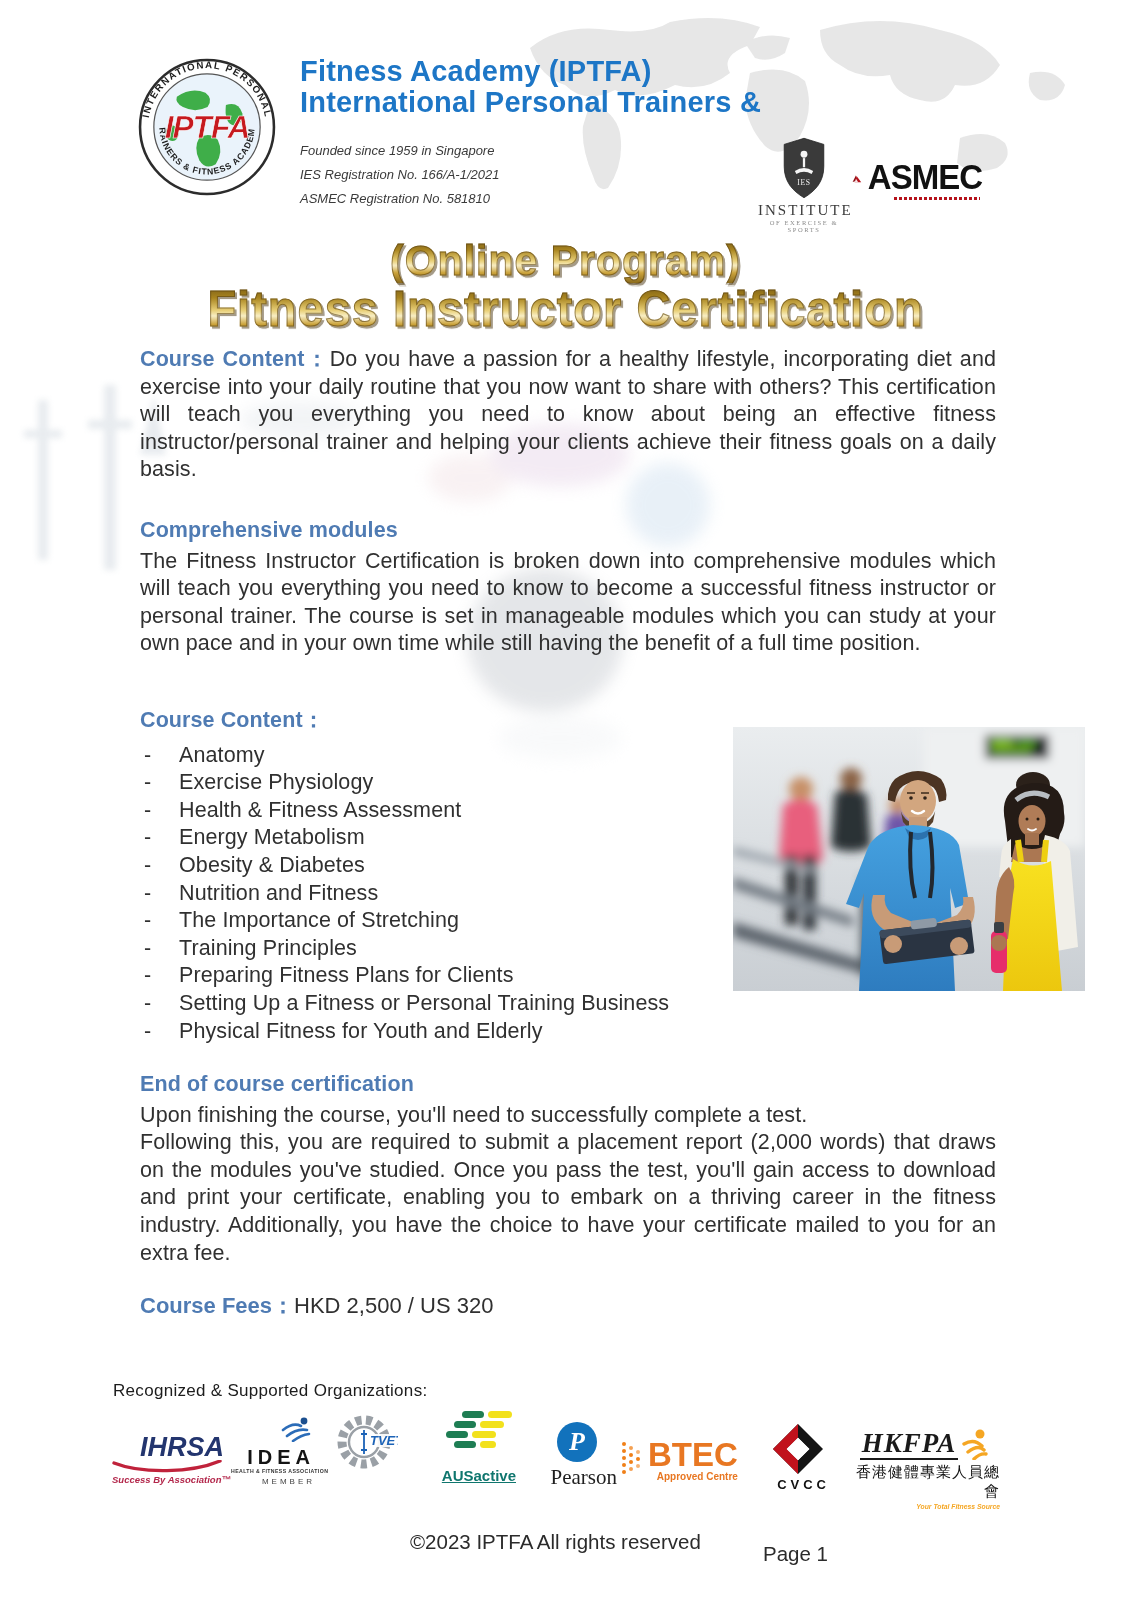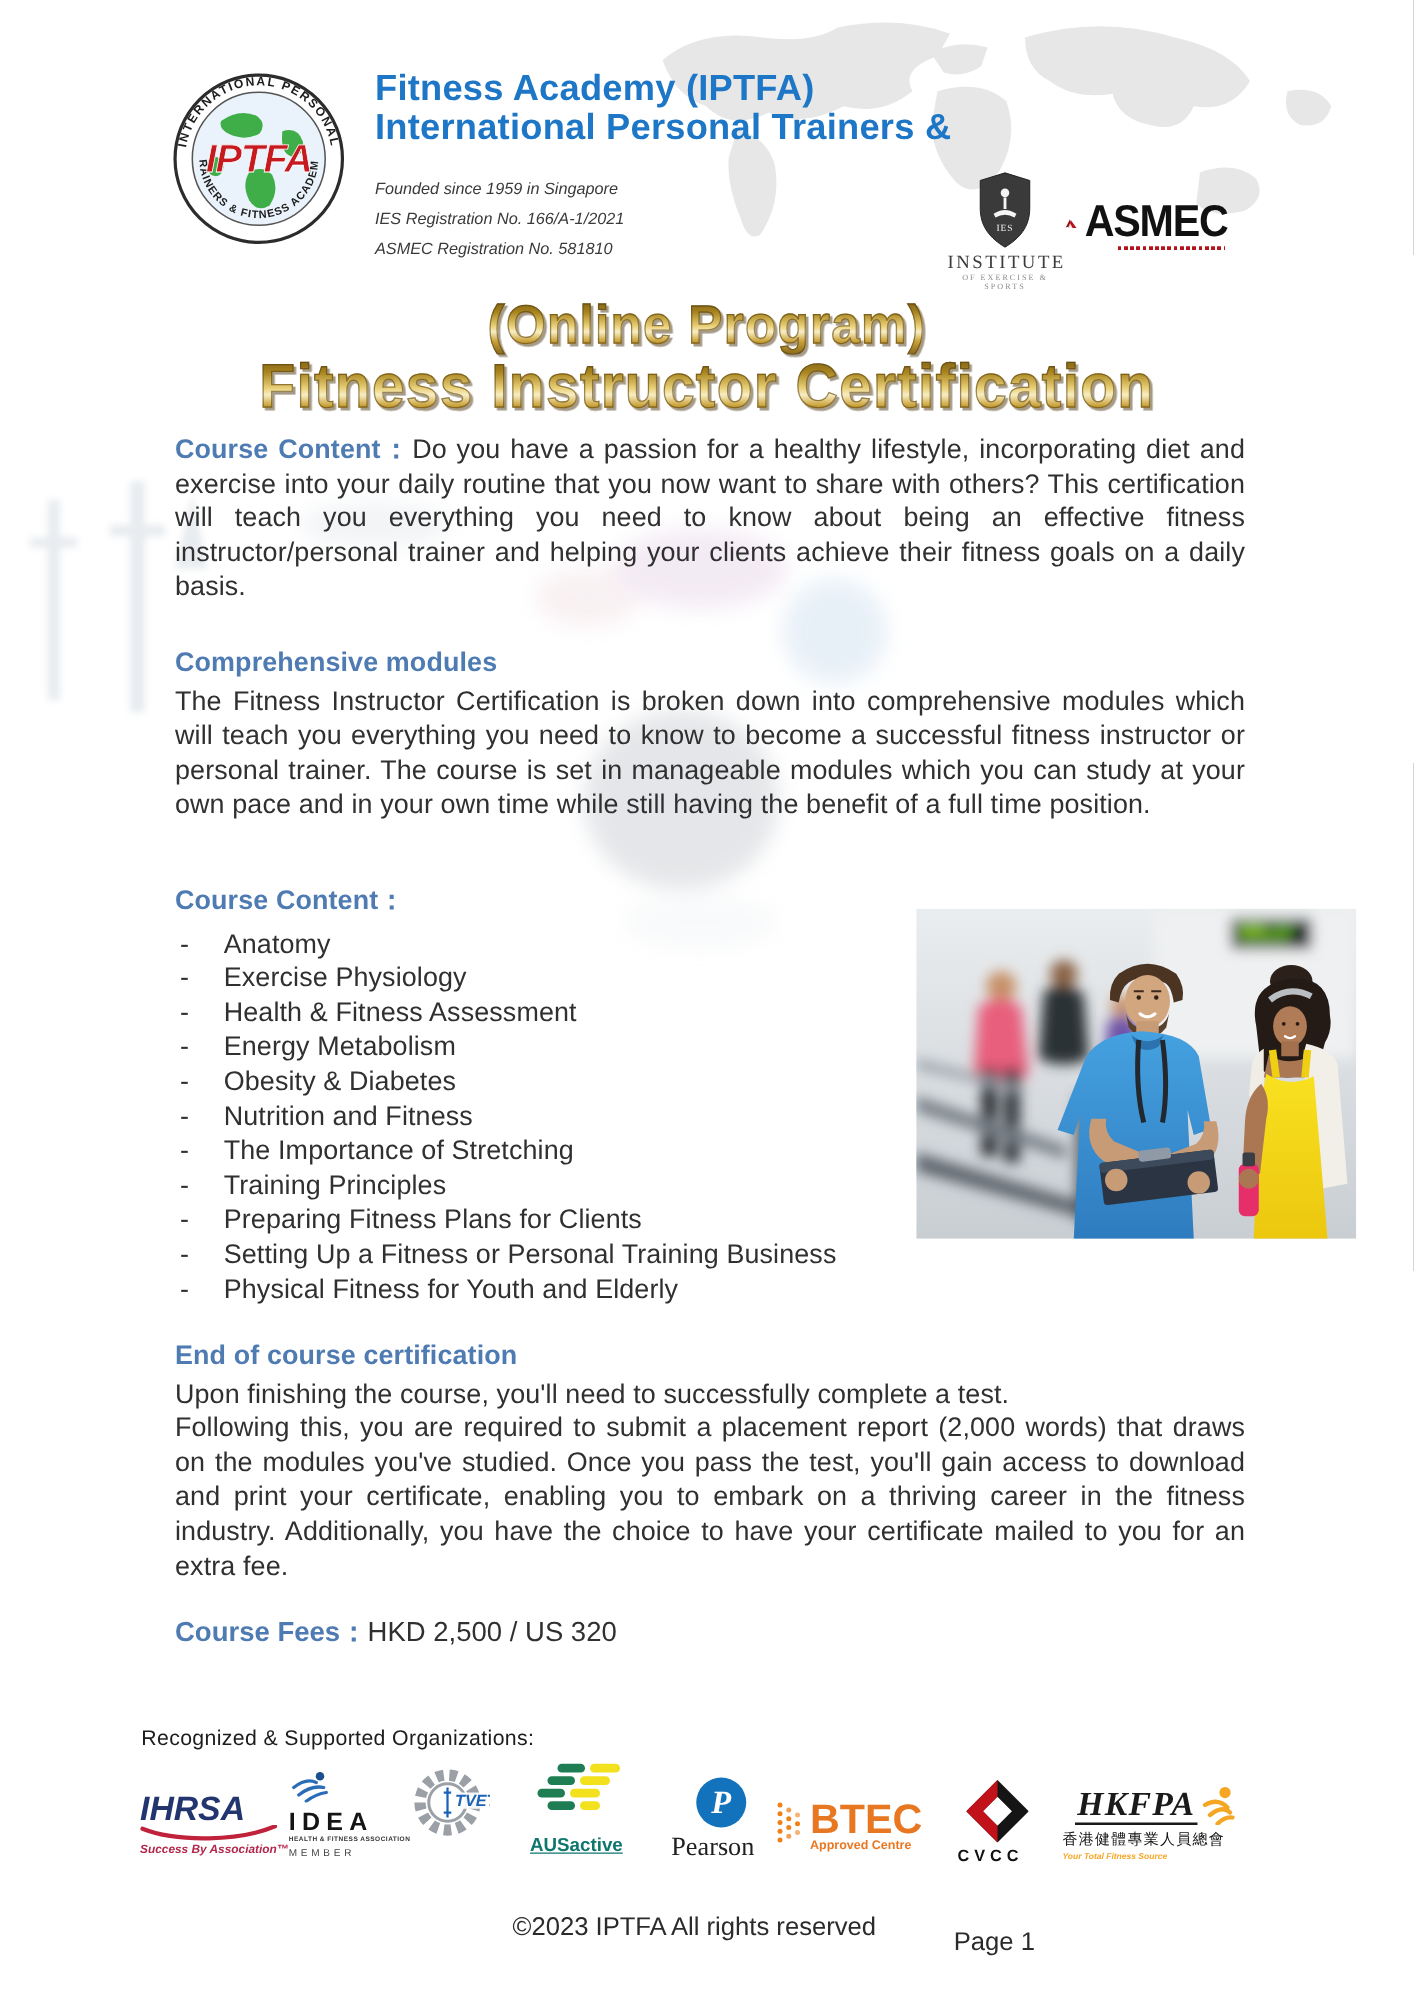--- a/index.html
+++ b/index.html
@@ -41,39 +41,39 @@
   .course-list li{display:flex;line-height:27.6px;}
   .course-list .dash{width:35px;flex:0 0 35px;padding-left:4px;}
 
   .fees-line{left:140px;top:1292px;width:856px;font-size:22px;line-height:28px;}
 
   
   .photo{left:733px;top:727px;width:352px;height:264px;}
 
   
   .foot-head{left:113px;top:1381px;font-size:17px;color:#1c1c1c;letter-spacing:.3px;}
-  .logo{position:absolute;z-index:1;text-align:left;}
+  .logo{position:absolute;z-index:1;text-align:right;}
   .ihrsa-word{font-size:27px;font-weight:900;font-style:italic;color:#23356e;line-height:26px;}
   .ihrsa-sub{font-size:9.5px;font-weight:bold;font-style:italic;color:#b3274b;margin-top:1px;white-space:nowrap;}
   .idea-word{font-size:20px;font-weight:bold;letter-spacing:5px;color:#141414;line-height:20px;margin-top:1px;}
   .idea-sub{font-size:5.2px;font-weight:bold;color:#333;letter-spacing:.4px;margin-top:1px;white-space:nowrap;}
   .idea-member{font-size:8px;letter-spacing:3px;color:#444;margin-top:3px;}
   .aus-word{font-size:15px;font-weight:bold;color:#0f766e;margin-top:11px;text-decoration:underline;}
   .pearson-circle{width:40px;height:40px;border-radius:50%;background:#1272bc;margin:0 auto;
       display:flex;align-items:center;justify-content:center;}
   .pearson-p{font-family:"Liberation Serif",serif;font-weight:bold;font-style:italic;font-size:26px;color:#fff;}
   .pearson-word{font-family:"Liberation Serif",serif;font-size:21px;color:#1f1f1f;margin-top:3px;}
   .btec-box{display:flex;align-items:center;gap:4px;}
   .btec-word{font-size:33px;font-weight:900;color:#e87722;line-height:30px;}
   .btec-sub{font-size:10px;font-weight:bold;color:#e87722;margin-top:1px;}
   .cvcc-word{font-size:13px;font-weight:bold;letter-spacing:4px;color:#111;margin-top:3px;}
   .hkfpa-row{display:flex;align-items:flex-end;justify-content:center;gap:2px;}
   .hkfpa-word{font-family:"Liberation Serif",serif;font-style:italic;font-weight:bold;font-size:27px;
       color:#1a1a1a;letter-spacing:1px;line-height:25px;border-bottom:2px solid #1a1a1a;padding:0 2px 2px;}
-  .hkfpa-cn{font-size:12px;color:#111;letter-spacing:1px;margin-top:3px;}
+  .hkfpa-cn{font-size:15px;color:#111;letter-spacing:1px;margin-top:3px;}
   .hkfpa-sub{font-size:6.8px;font-weight:bold;font-style:italic;color:#f5a623;margin-top:2px;}
 
   .copy-line{left:0;top:1530px;width:1131px;font-size:20.5px;color:#2b2b2b;}
   .copy-text{position:absolute;left:410px;text-align:right;}
   .page-no{position:absolute;left:763px;margin-top:12px;}
 </style>
 </head>
 <body>
 
 <div class="page">

